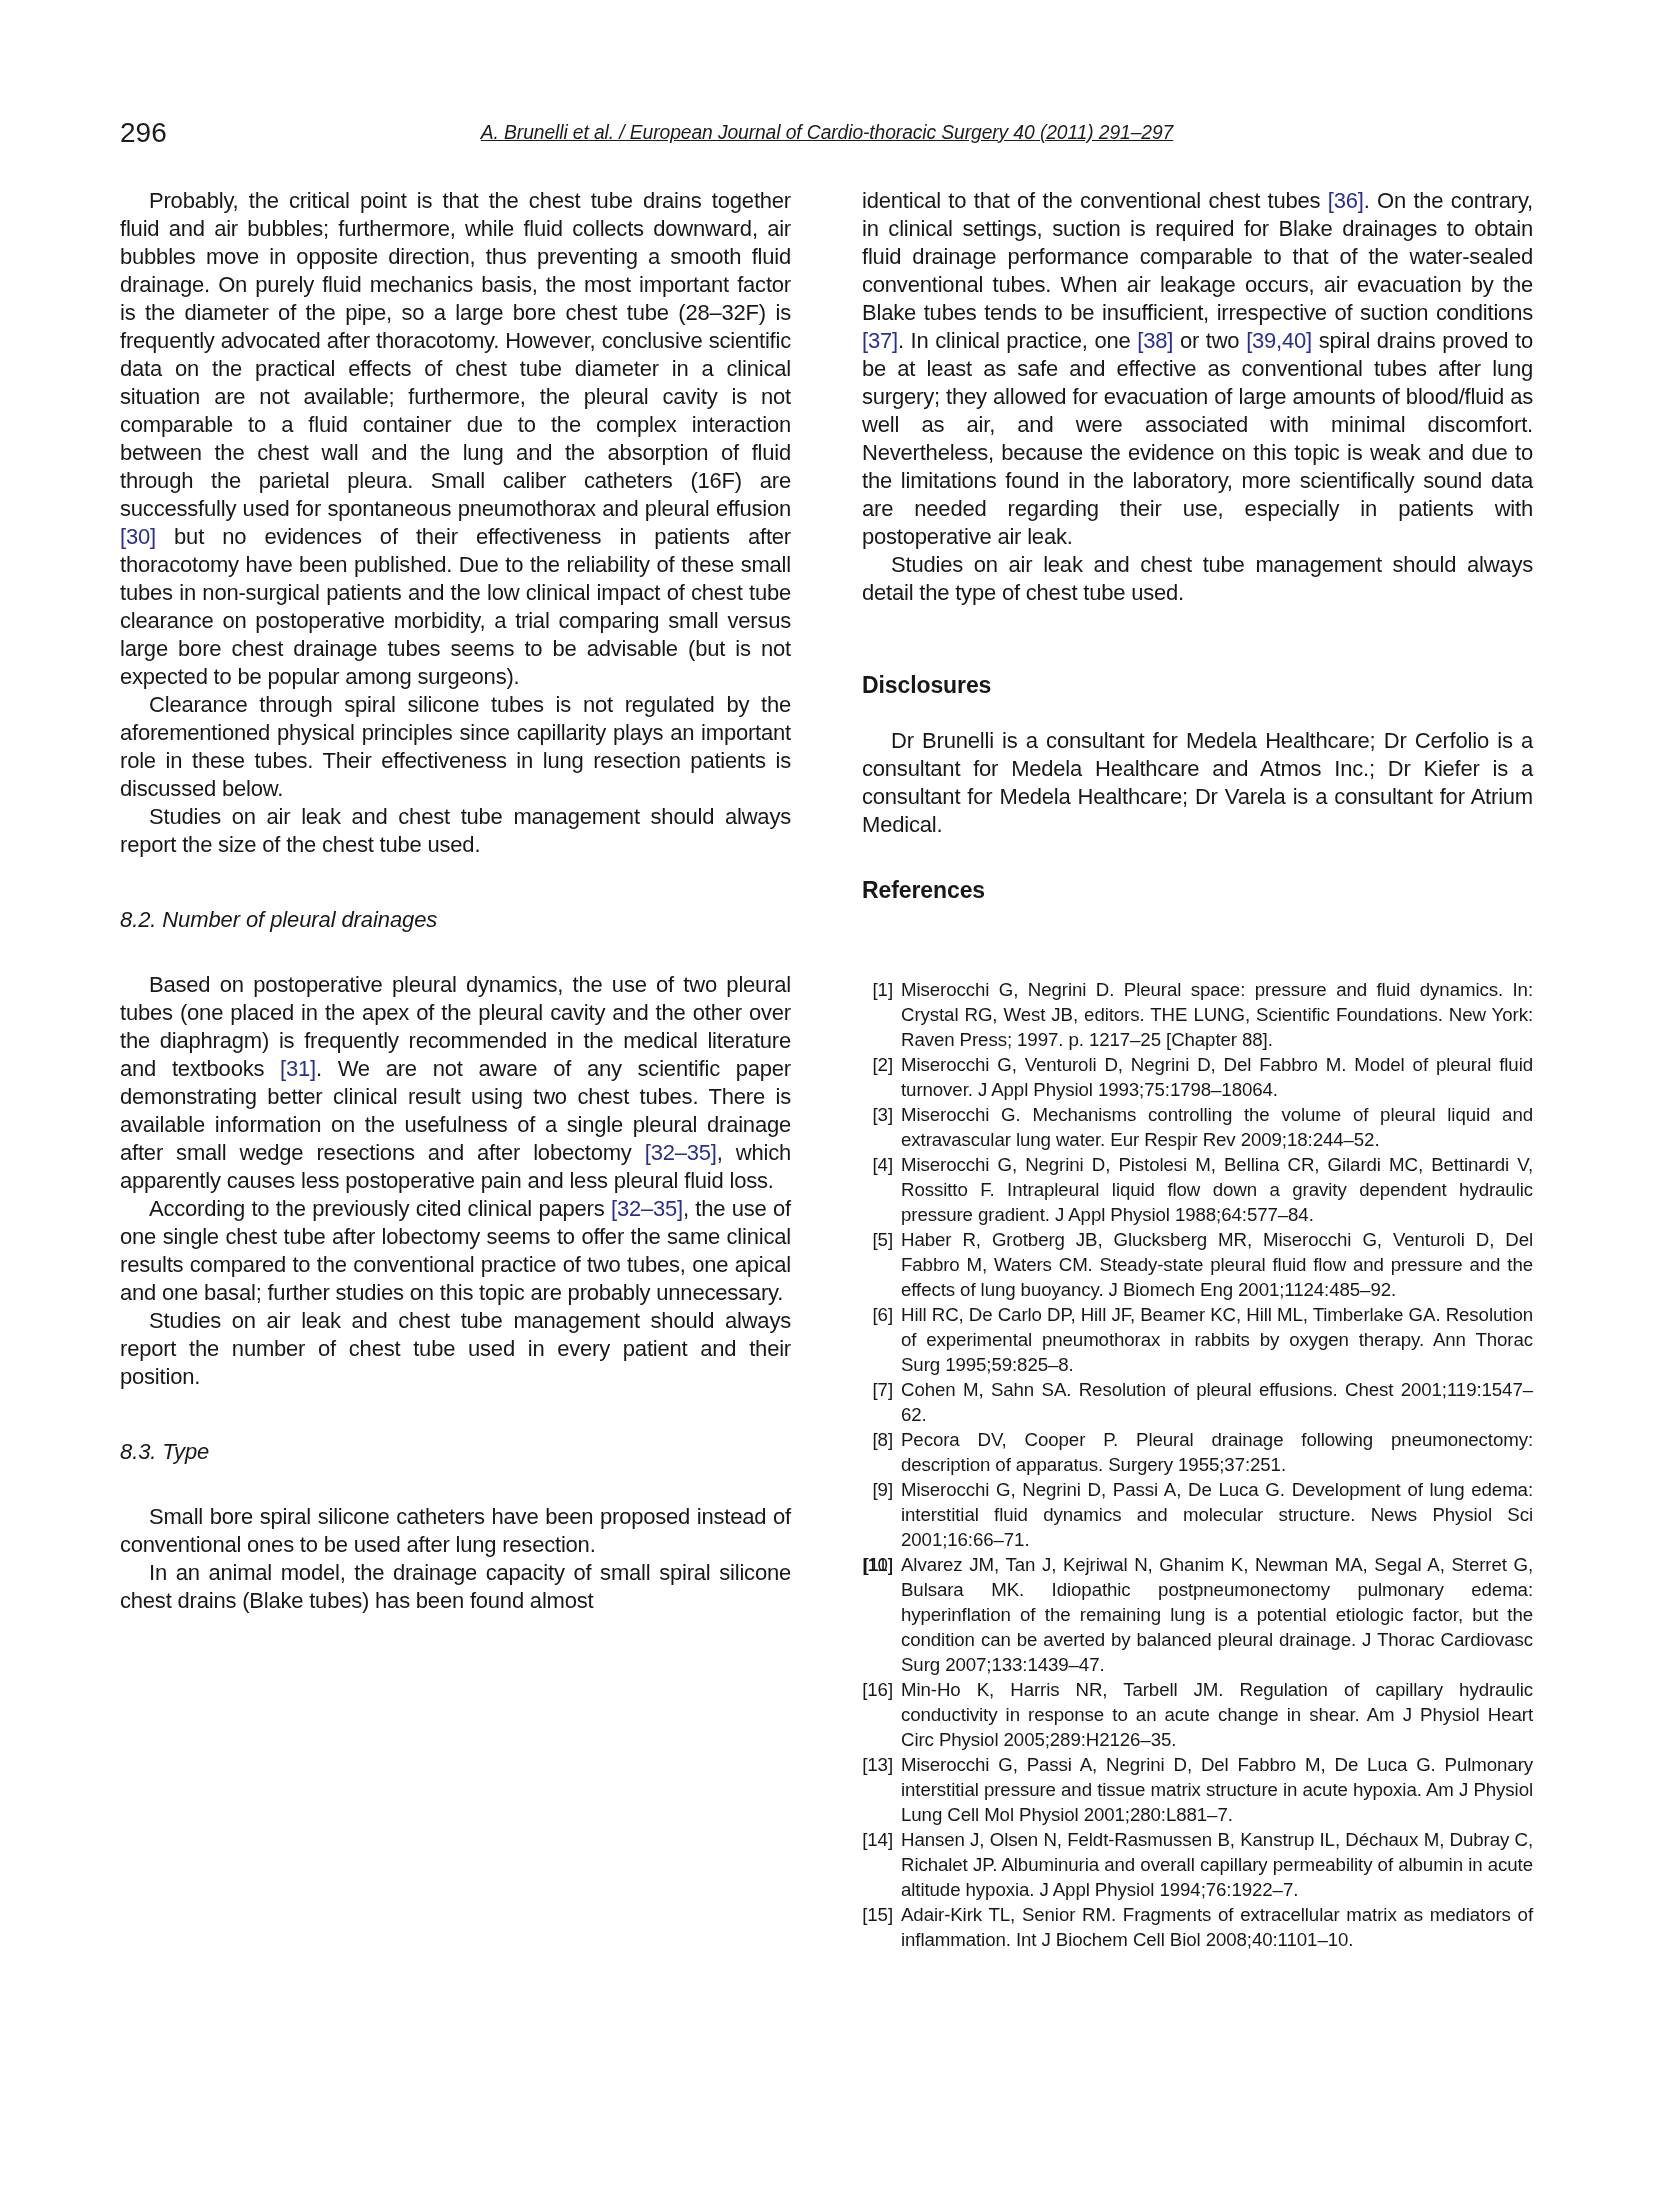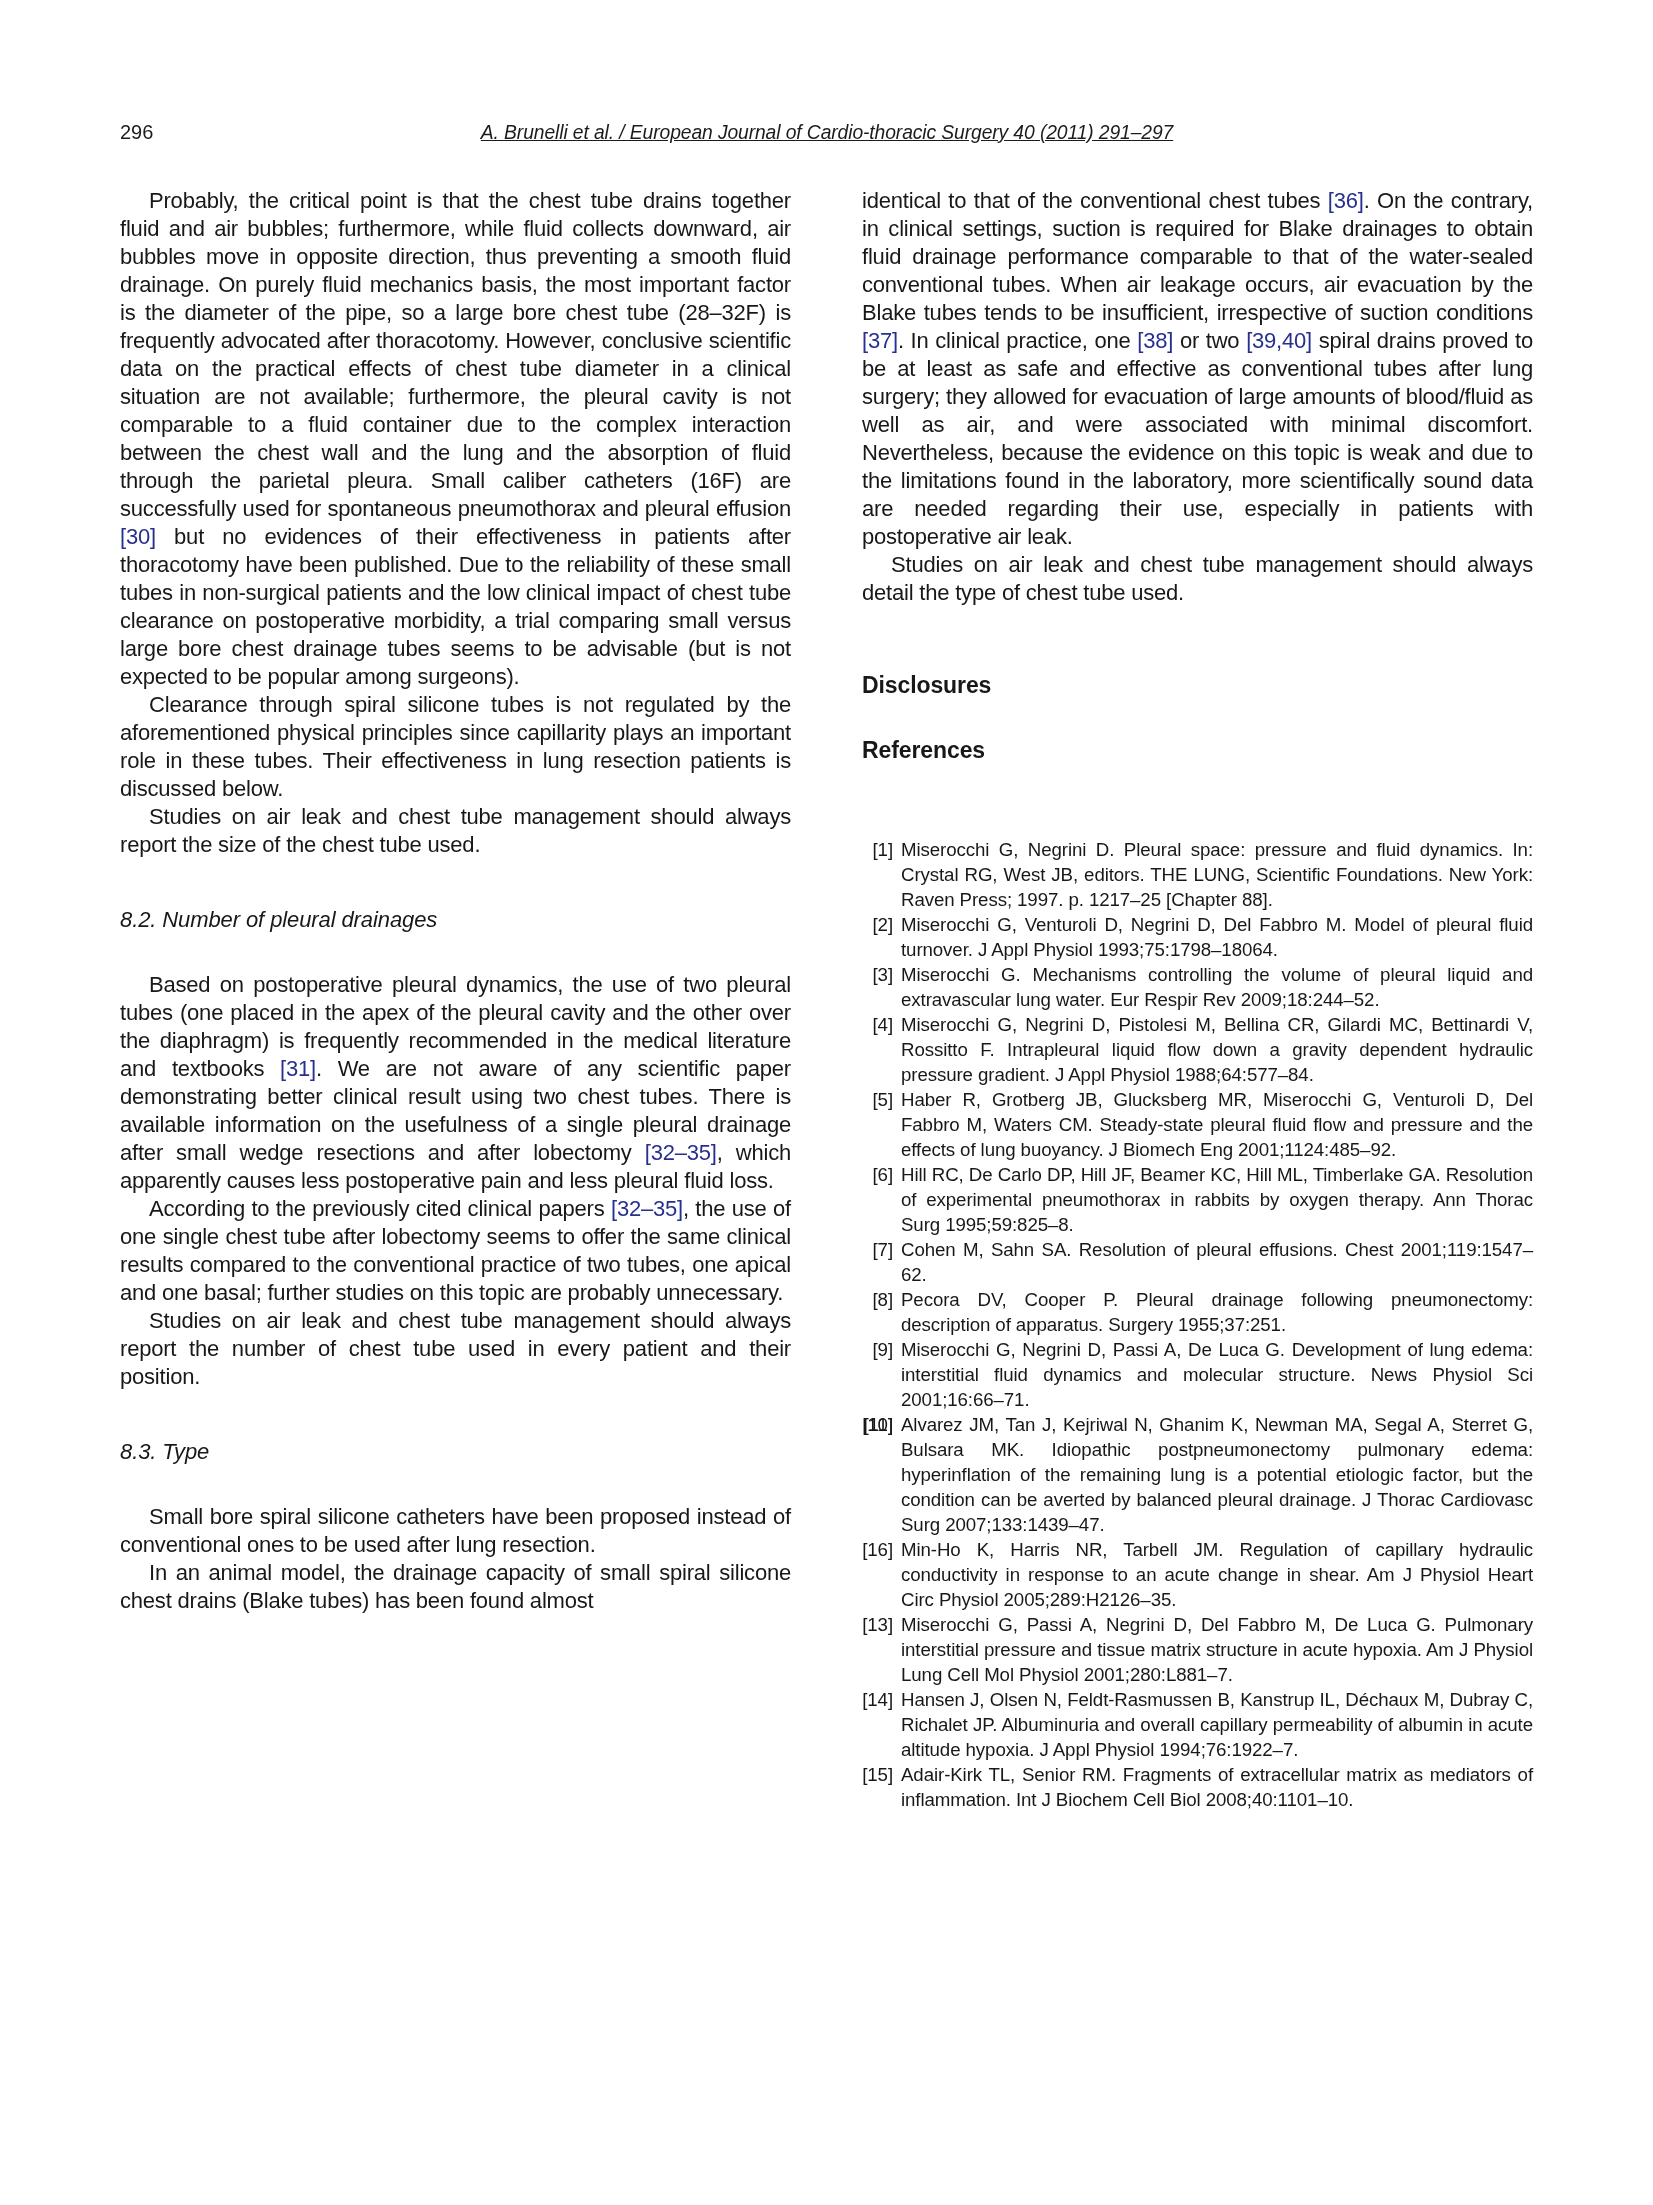--- a/index.html
+++ b/index.html
@@ -6,21 +6,21 @@
   .page{
     position:relative;
     width:1654px;height:2205px;
     background:#ffffff;
     font-family:"Liberation Sans",sans-serif;
     color:#181818;
     overflow:hidden;
   }
   .pagenum{
     position:absolute;left:120px;top:121px;
-    font-size:20px;line-height:23px;color:#1c1c1c;
+    font-size:28px;line-height:23px;color:#1c1c1c;
   }
   .running-title{
     position:absolute;left:0;right:0;top:121px;
     text-align:center;font-style:italic;
     font-size:19.3px;line-height:23px;color:#1c1c1c;
     letter-spacing:-0.1px;
     text-decoration:underline;
   }
   .col{
     position:absolute;top:187px;width:671px;
@@ -74,20 +74,21 @@
     <p class="indent">Studies on air leak and chest tube management should always report the number of chest tube used in every patient and their position.</p>
     <h2 class="sec">8.3. Type</h2>
     <p class="indent">Small bore spiral silicone catheters have been proposed instead of conventional ones to be used after lung resection.</p>
     <p class="indent">In an animal model, the drainage capacity of small spiral silicone chest drains (Blake tubes) has been found almost</p>
   </div>
 
   <div class="col right">
     <p><span>identical to that of the conventional chest tubes </span><span class="cite">[36]</span><span>. On the contrary, in clinical settings, suction is required for Blake drainages to obtain fluid drainage performance comparable to that of the water-sealed conventional tubes. When air leakage occurs, air evacuation by the Blake tubes tends to be insufficient, irrespective of suction conditions </span><span class="cite">[37]</span><span>. In clinical practice, one </span><span class="cite">[38]</span><span> or two </span><span class="cite">[39,40]</span><span> spiral drains proved to be at least as safe and effective as conventional tubes after lung surgery; they allowed for evacuation of large amounts of blood/fluid as well as air, and were associated with minimal discomfort. Nevertheless, because the evidence on this topic is weak and due to the limitations found in the laboratory, more scientifically sound data are needed regarding their use, especially in patients with postoperative air leak.</span></p>
     <p class="indent">Studies on air leak and chest tube management should always detail the type of chest tube used.</p>
     <h2 class="bighead">Disclosures</h2>
+    <p class="indent">Dr Brunelli is a consultant for Medela Healthcare; Dr Cerfolio is a consultant for Medela Healthcare and Atmos Inc.; Dr Kiefer is a consultant for Medela Healthcare; Dr Varela is a consultant for Atrium Medical.</p>
     <h2 class="bighead refs-head">References</h2>
 
     <div class="reflist">
       <div class="ref"><span class="num">[1]</span><span>Miserocchi G, Negrini D. Pleural space: pressure and fluid dynamics. In: Crystal RG, West JB, editors. THE LUNG, Scientific Foundations. New York: Raven Press; 1997. p. 1217–25 [Chapter 88].</span></div>
       <div class="ref"><span class="num">[2]</span><span>Miserocchi G, Venturoli D, Negrini D, Del Fabbro M. Model of pleural fluid turnover. J Appl Physiol 1993;75:1798–18064.</span></div>
       <div class="ref"><span class="num">[3]</span><span>Miserocchi G. Mechanisms controlling the volume of pleural liquid and extravascular lung water. Eur Respir Rev 2009;18:244–52.</span></div>
       <div class="ref"><span class="num">[4]</span><span>Miserocchi G, Negrini D, Pistolesi M, Bellina CR, Gilardi MC, Bettinardi V, Rossitto F. Intrapleural liquid flow down a gravity dependent hydraulic pressure gradient. J Appl Physiol 1988;64:577–84.</span></div>
       <div class="ref"><span class="num">[5]</span><span>Haber R, Grotberg JB, Glucksberg MR, Miserocchi G, Venturoli D, Del Fabbro M, Waters CM. Steady-state pleural fluid flow and pressure and the effects of lung buoyancy. J Biomech Eng 2001;1124:485–92.</span></div>
       <div class="ref"><span class="num">[6]</span><span>Hill RC, De Carlo DP, Hill JF, Beamer KC, Hill ML, Timberlake GA. Resolution of experimental pneumothorax in rabbits by oxygen therapy. Ann Thorac Surg 1995;59:825–8.</span></div>
       <div class="ref"><span class="num">[7]</span><span>Cohen M, Sahn SA. Resolution of pleural effusions. Chest 2001;119:1547–62.</span></div>

